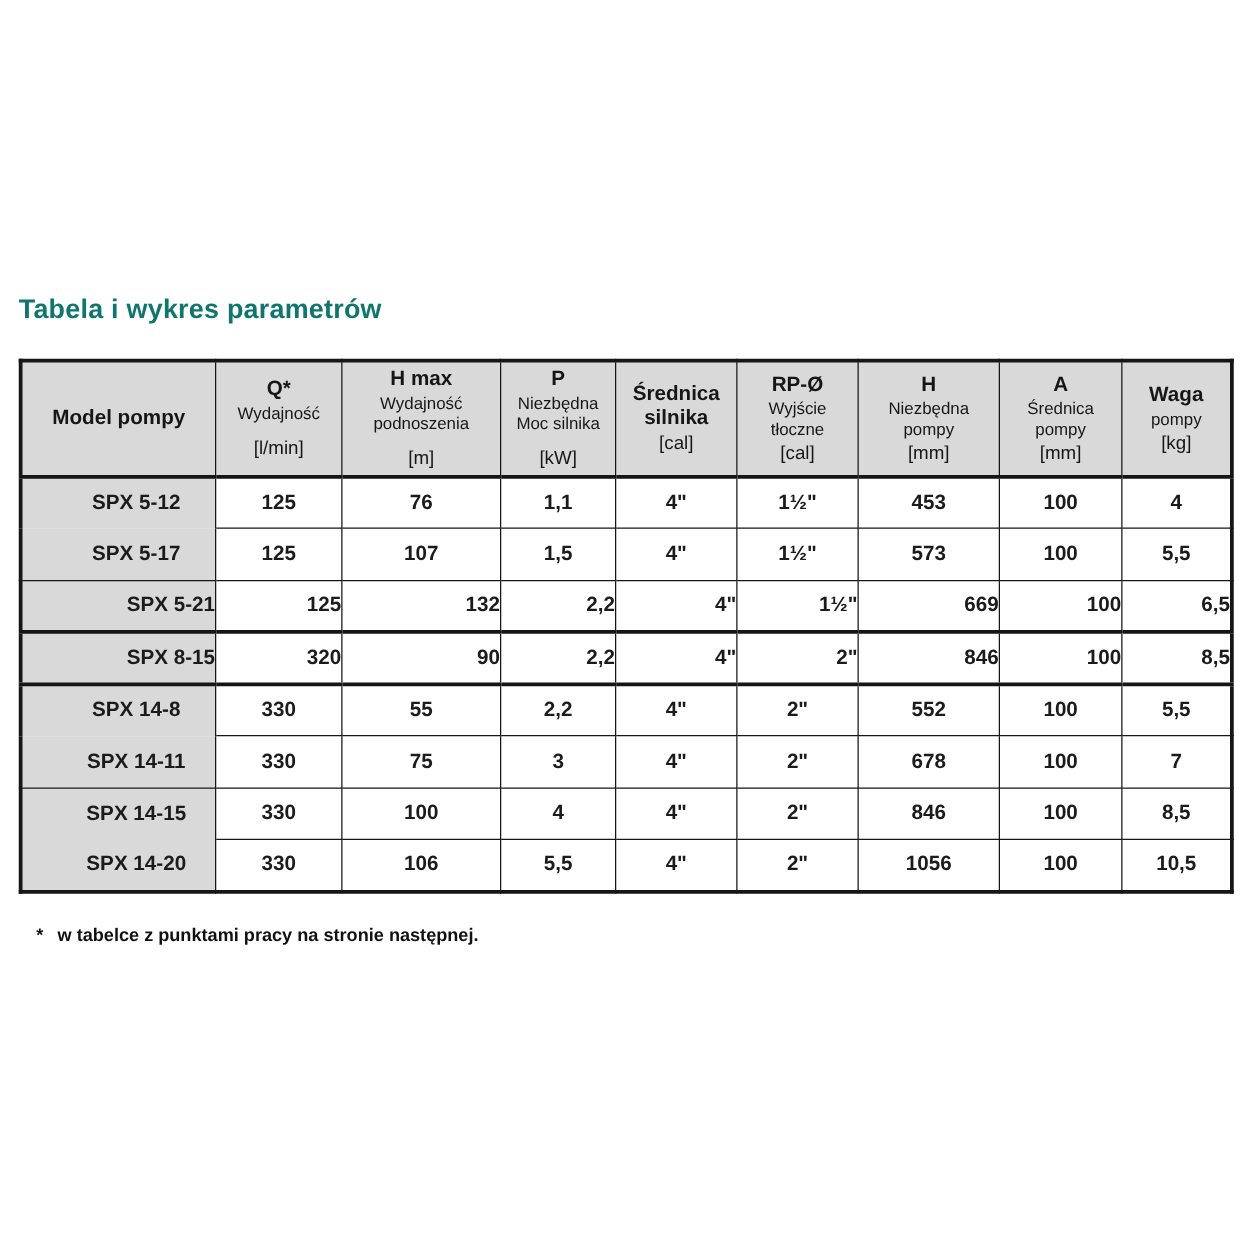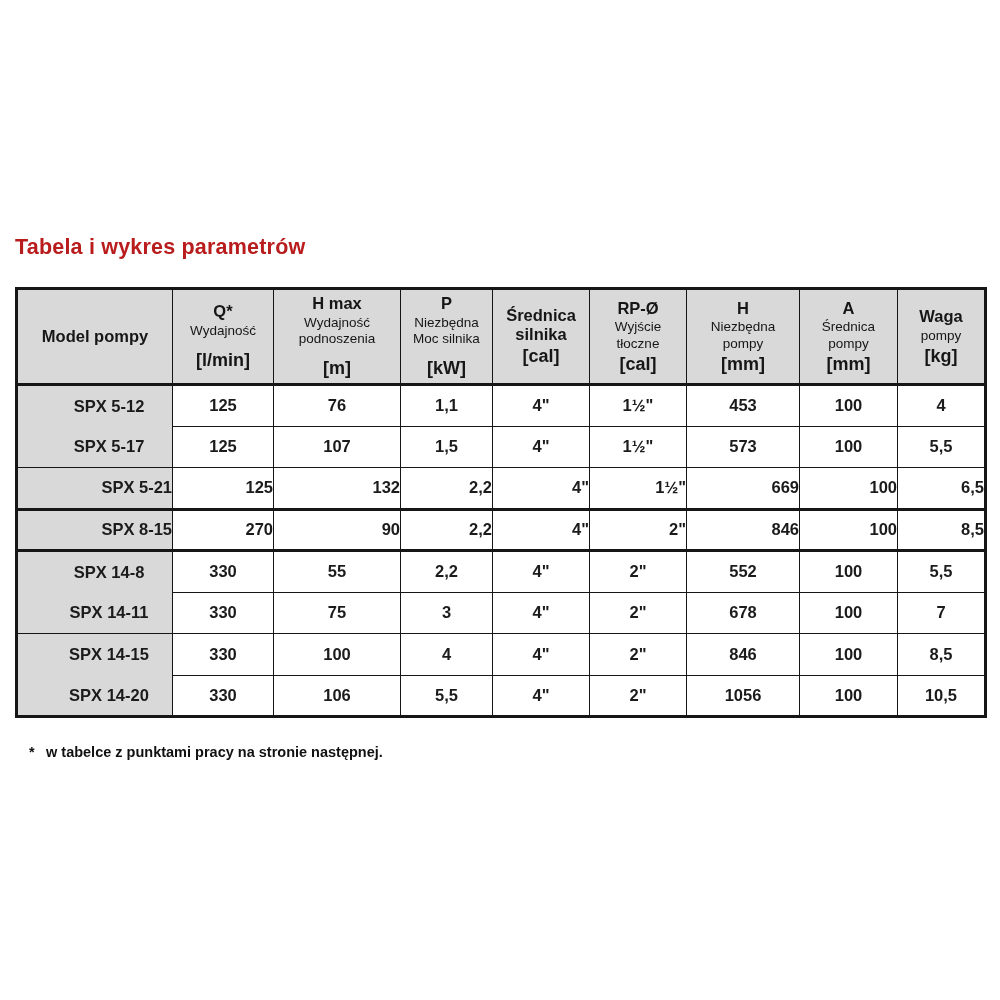--- a/index.html
+++ b/index.html
@@ -11,21 +11,21 @@
     color: #161616;
     overflow: hidden;
   }
   .page {
     padding: 235px 16px 0 15px;
   }
   .page-title {
     font-size: 21.5px;
     font-weight: 700;
     letter-spacing: 0.2px;
-    color: #b91c1c;
+    color: #0f766e;
     margin-bottom: 27px;
   }
   table.params {
     width: 969px;
     table-layout: fixed;
     border-collapse: collapse;
     border: 3px solid #161616;
   }
   th, td {
     border: 1.5px solid #161616;
@@ -50,22 +50,22 @@
     font-weight: 700;
     line-height: 1.15;
   }
   .col-sub {
     font-size: 13.5px;
     font-weight: 400;
     line-height: 1.2;
     margin-top: 2px;
   }
   .col-unit {
-    font-size: 18px;
-    font-weight: 700;
+    font-size: 15px;
+    font-weight: 400;
     line-height: 1.15;
     margin-top: 2px;
   }
   th.gap .col-unit { margin-top: 11px; }
   tbody td {
     height: 41.5px;
     font-size: 16.5px;
     font-weight: 700;
     background: #ffffff;
     color: #1b1b1b;
@@ -205,21 +205,21 @@
         <td>132</td>
         <td>2,2</td>
         <td>4"</td>
         <td>1½"</td>
         <td>669</td>
         <td>100</td>
         <td>6,5</td>
       </tr>
       <tr class="group-end">
         <td class="model">SPX 8-15</td>
-        <td>270</td>
+        <td>320</td>
         <td>90</td>
         <td>2,2</td>
         <td>4"</td>
         <td>2"</td>
         <td>846</td>
         <td>100</td>
         <td>8,5</td>
       </tr>
       <tr>
         <td class="model no-sep">SPX 14-8</td>

